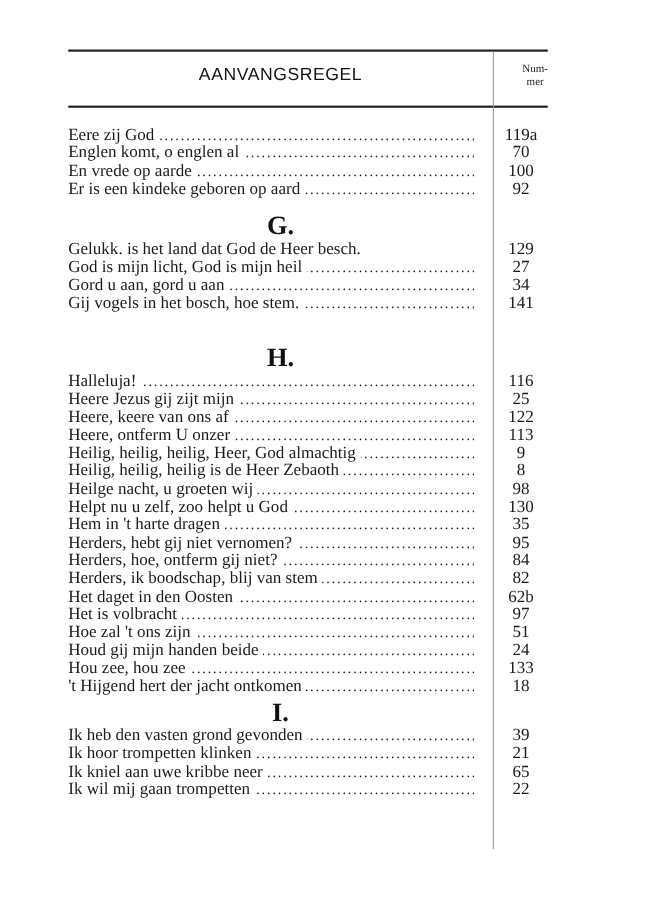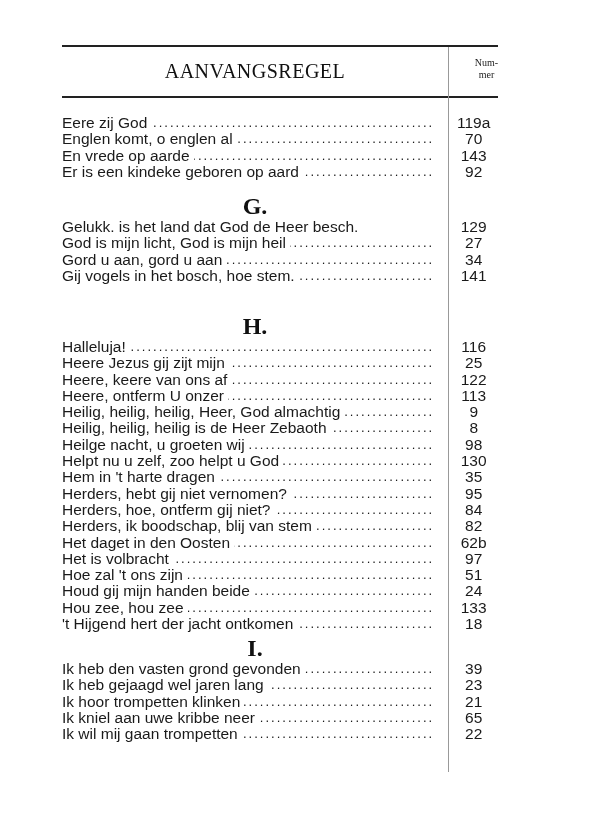--- a/index.html
+++ b/index.html
@@ -6,32 +6,32 @@
   body {
     width: 600px; height: 822px; background: #ffffff; position: relative; overflow: hidden;
     font-family: "DejaVu Serif", "Liberation Serif", serif; color: #1a1a1a;
   }
   .page { position: absolute; left: 62px; top: 0; width: 436px; height: 822px; }
   .rule-top { position: absolute; left: 0; top: 45px; width: 436px; height: 2px; background: #222; }
   .rule-head { position: absolute; left: 0; top: 96px; width: 436px; height: 2px; background: #222; }
   .col-sep { position: absolute; left: 386px; top: 47px; width: 1px; height: 725px; background: #999; }
   .head-title {
     position: absolute; left: 0; top: 60px; width: 386px; text-align: center;
-    font-family: Liberation Serif, serif; font-size: 20px; letter-spacing: 0.5px; color: #111;
+    font-family: Liberation Sans, sans-serif; font-size: 16px; letter-spacing: 0.5px; color: #111;
   }
   .head-num {
     position: absolute; left: 400px; top: 57px; width: 49px; text-align: center;
     font-family: "Liberation Serif", serif; font-size: 10px; line-height: 12px; color: #222;
   }
   .section { position: absolute; left: 0; width: 436px; }
   .letter {
     width: 386px; text-align: center; font-family: "Liberation Serif", serif;
     font-weight: bold; font-size: 24px; line-height: 26px; height: 26px; color: #111;
   }
-  .row { display: flex; height: 16.3px; line-height: 16.3px; font-family: Liberation Sans, sans-serif; font-size: 15.5px; }
+  .row { display: flex; height: 16.3px; line-height: 16.3px; font-family: Liberation Serif, serif; font-size: 15.5px; }
   .row .title {
     width: 380px; white-space: nowrap; overflow: hidden; position: relative;
   }
   .row .title .txt { background: #fff; padding-right: 4px; position: relative; z-index: 1; }
   .row .title::after {
     content: ". . . . . . . . . . . . . . . . . . . . . . . . . . . . . . . . . . . . . . . . . . . . . . . . . . . . . . . . . . . . . . . . . . . . . .";
     position: absolute; right: 0; top: 0; letter-spacing: -0.8px; font-size: 13px; z-index: 0;
   }
   .row.nodots .title::after { content: ""; }
   .row .num { width: 50px; margin-left: 18px; text-align: center; }
@@ -54,21 +54,21 @@
         <div class="row">
           <div class="title"><span class="txt">Eere zij God</span></div>
           <div class="num">119a</div>
         </div>
         <div class="row">
           <div class="title"><span class="txt">Englen komt, o englen al</span></div>
           <div class="num">70</div>
         </div>
         <div class="row">
           <div class="title"><span class="txt">En vrede op aarde</span></div>
-          <div class="num">143</div>
+          <div class="num">100</div>
         </div>
         <div class="row">
           <div class="title"><span class="txt">Er is een kindeke geboren op aard</span></div>
           <div class="num">92</div>
         </div>
       </div>
       <div class="section" style="top: 193px;">
         <div class="letter">G.</div>
         <div class="row nodots">
           <div class="title"><span class="txt">Gelukk. is het land dat God de Heer besch.</span></div>
@@ -162,24 +162,20 @@
           <div class="num">18</div>
         </div>
       </div>
       <div class="section" style="top: 635px;">
         <div class="letter">I.</div>
         <div class="row">
           <div class="title"><span class="txt">Ik heb den vasten grond gevonden</span></div>
           <div class="num">39</div>
         </div>
         <div class="row">
-          <div class="title"><span class="txt">Ik heb gejaagd wel jaren lang</span></div>
-          <div class="num">23</div>
-        </div>
-        <div class="row">
           <div class="title"><span class="txt">Ik hoor trompetten klinken</span></div>
           <div class="num">21</div>
         </div>
         <div class="row">
           <div class="title"><span class="txt">Ik kniel aan uwe kribbe neer</span></div>
           <div class="num">65</div>
         </div>
         <div class="row">
           <div class="title"><span class="txt">Ik wil mij gaan trompetten</span></div>
           <div class="num">22</div>

